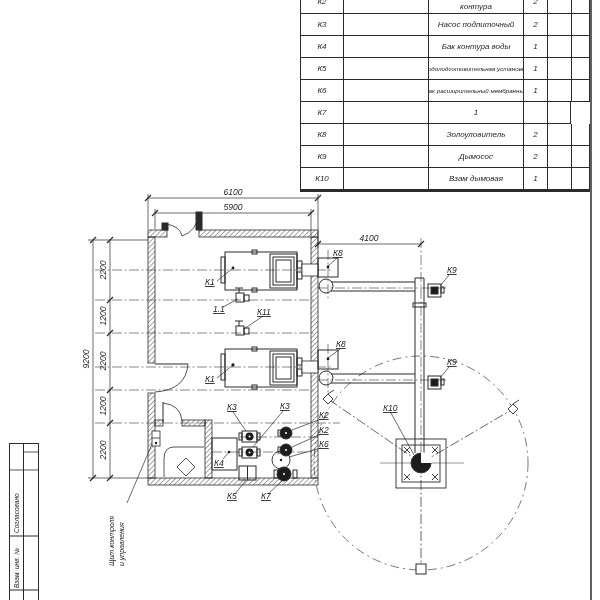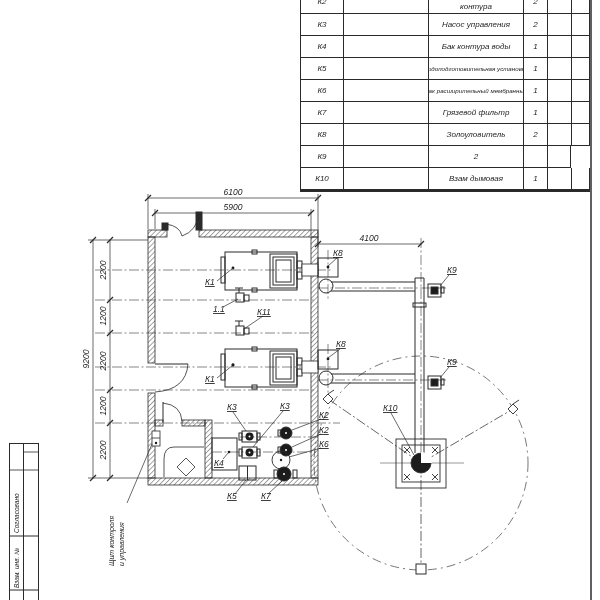--- a/index.html
+++ b/index.html
@@ -327,21 +327,21 @@
         </div>
       </div>
       <div class="spec-row">
         <div class="spec-cell pos">
           <span>К3</span>
         </div>
         <div class="spec-cell doc">
           <span></span>
         </div>
         <div class="spec-cell name">
-          <span>Насос управления</span>
+          <span>Насос подпиточный</span>
         </div>
         <div class="spec-cell qty">
           <span>2</span>
         </div>
         <div class="spec-cell n1">
           <span></span>
         </div>
         <div class="spec-cell n2">
           <span></span>
         </div>
@@ -406,23 +406,20 @@
           <span></span>
         </div>
       </div>
       <div class="spec-row">
         <div class="spec-cell pos">
           <span>К7</span>
         </div>
         <div class="spec-cell doc">
           <span></span>
         </div>
-        <div class="spec-cell name">
-          <span>Грязевой фильтр</span>
-        </div>
         <div class="spec-cell qty">
           <span>1</span>
         </div>
         <div class="spec-cell n1">
           <span></span>
         </div>
         <div class="spec-cell n2">
           <span></span>
         </div>
       </div>
@@ -446,20 +443,23 @@
           <span></span>
         </div>
       </div>
       <div class="spec-row">
         <div class="spec-cell pos">
           <span>К9</span>
         </div>
         <div class="spec-cell doc">
           <span></span>
         </div>
+        <div class="spec-cell name">
+          <span>Дымосос</span>
+        </div>
         <div class="spec-cell qty">
           <span>2</span>
         </div>
         <div class="spec-cell n1">
           <span></span>
         </div>
         <div class="spec-cell n2">
           <span></span>
         </div>
       </div>

